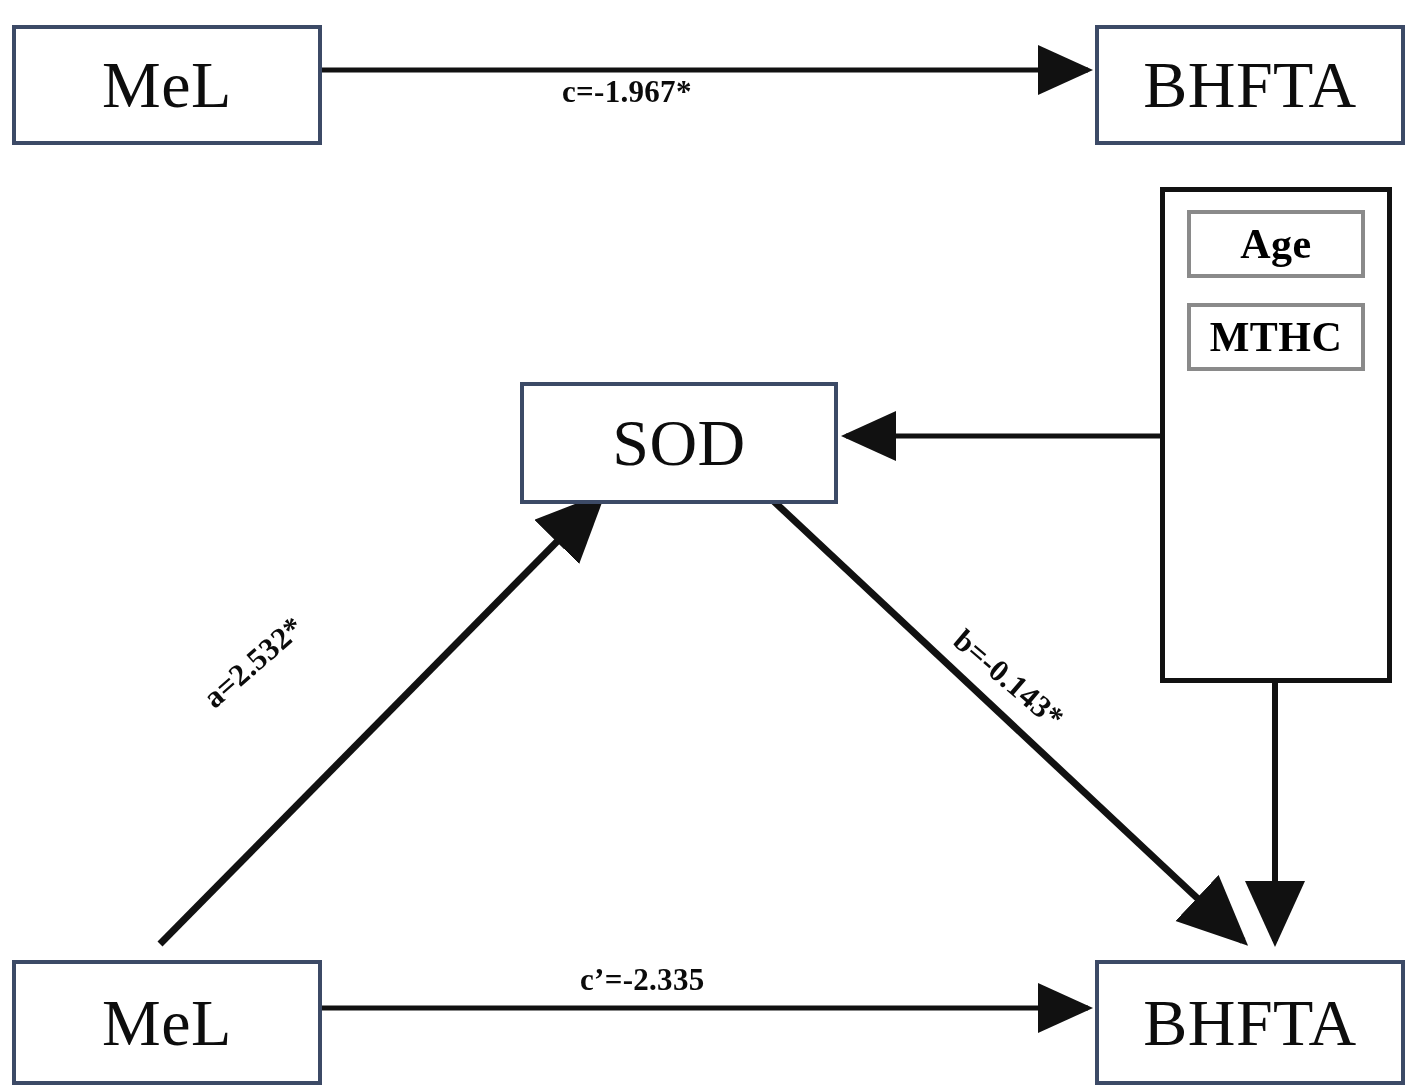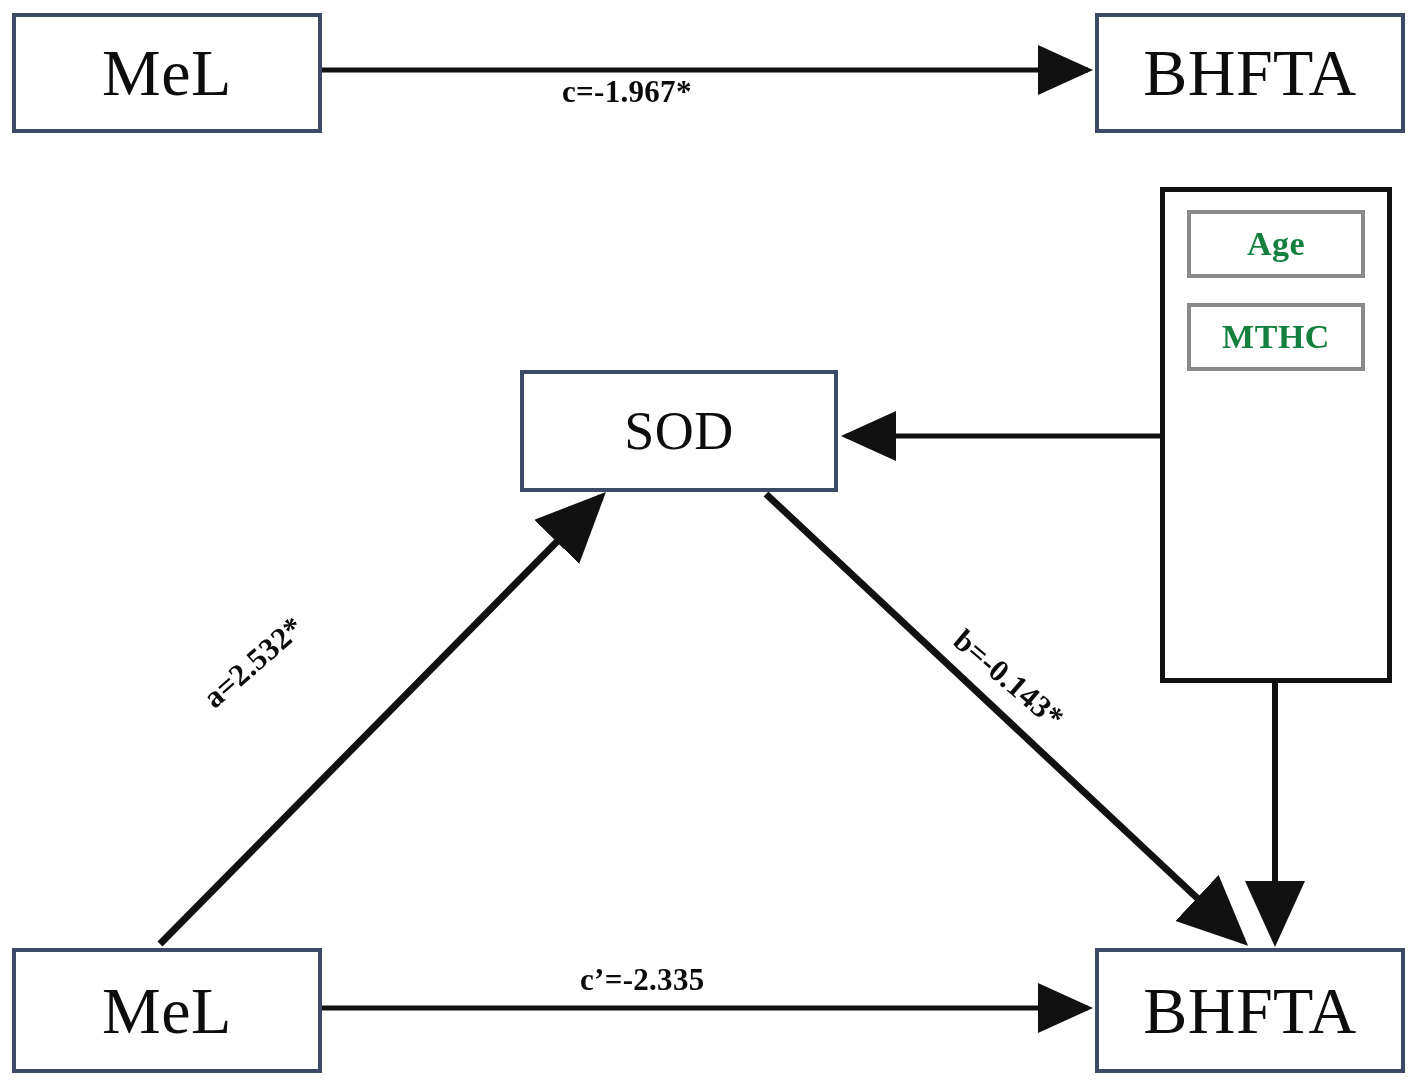--- a/index.html
+++ b/index.html
@@ -30,24 +30,25 @@
     box-sizing: border-box;
     background: #ffffff;
     border: 4px solid #3c4a66;
     display: flex;
     align-items: center;
     justify-content: center;
     font-family: "Liberation Serif", "DejaVu Serif", serif;
     font-weight: 400;
     color: #0d0d0d;
     letter-spacing: 0.5px;
+    margin-top: 12px;
   }
   #node-mel-top   { left: 12px;   top: 13px;  width: 310px; height: 120px; font-size: 66px; }
   #node-bhfta-top { left: 1095px; top: 13px;  width: 310px; height: 120px; font-size: 66px; }
-  #node-sod       { left: 520px;  top: 370px; width: 318px; height: 122px; font-size: 54px; }
+  #node-sod       { left: 520px;  top: 370px; width: 318px; height: 122px; font-size: 66px; }
   #node-mel-bot   { left: 12px;   top: 948px; width: 310px; height: 125px; font-size: 66px; }
   #node-bhfta-bot { left: 1095px; top: 948px; width: 310px; height: 125px; font-size: 66px; }
 
   #covariate-panel {
     position: absolute;
     left: 1160px;
     top: 187px;
     width: 232px;
     height: 496px;
     box-sizing: border-box;
@@ -64,22 +65,22 @@
     width: 178px;
     height: 68px;
     margin-bottom: 25px;
     border: 4px solid #8a8a8a;
     background: #ffffff;
     display: flex;
     align-items: center;
     justify-content: center;
     font-family: "Liberation Serif", "DejaVu Serif", serif;
     font-weight: bold;
-    font-size: 34px;
-    color: #15803d;
+    font-size: 42px;
+    color: #000000;
     letter-spacing: 0.5px;
   }
   .covariate-item:last-child { margin-bottom: 8px; }
 
   .edge-label {
     position: absolute;
     font-family: "Liberation Serif", "DejaVu Serif", serif;
     font-weight: bold;
     font-size: 31px;
     color: #0b0b0b;

